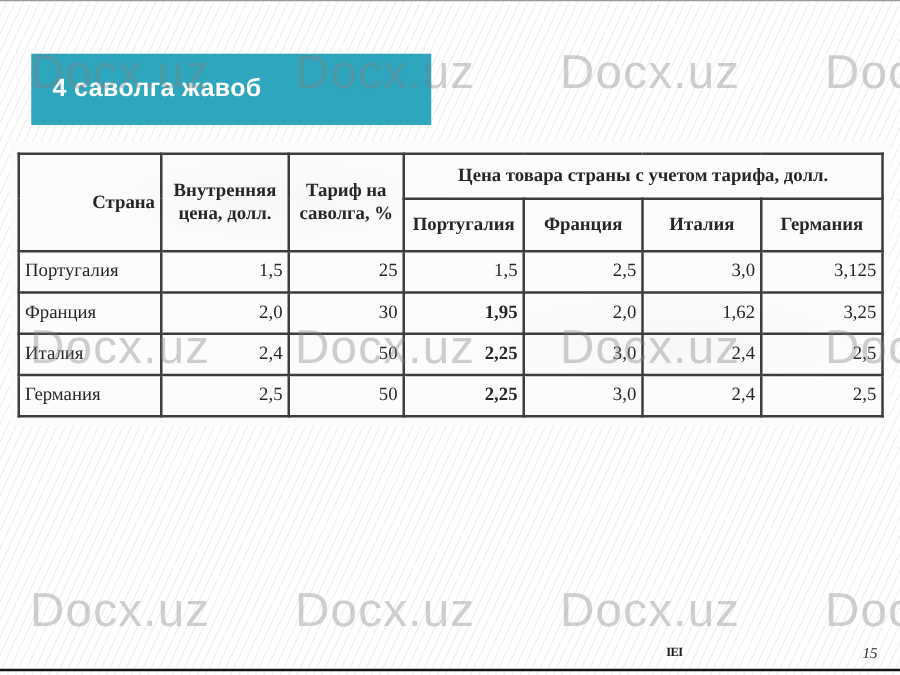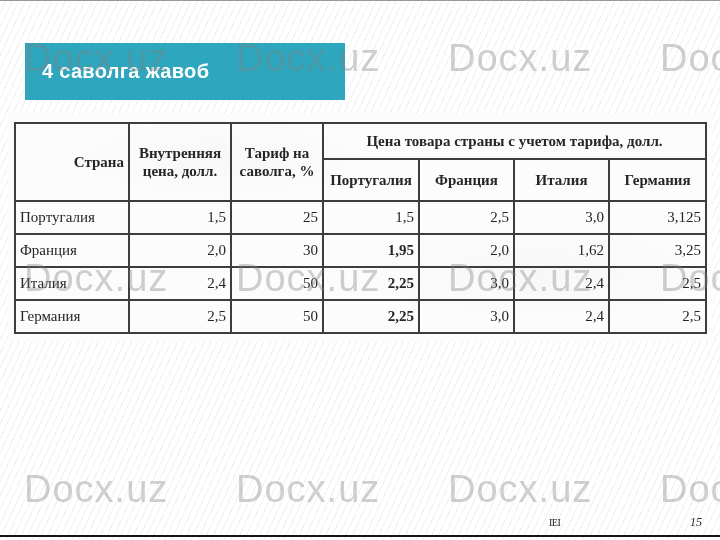--- a/index.html
+++ b/index.html
@@ -95,24 +95,23 @@
     letter-spacing: 1px;
     color: rgba(128,128,128,0.38);
     white-space: nowrap;
   }
 
   .footer-logo {
     position: absolute;
     left: 533px; top: 517px;
     font-family: "Liberation Serif", "DejaVu Serif", serif;
     font-size: 10px;
-    font-weight: normal;
+    font-weight: bold;
     letter-spacing: -0.5px;
     color: #1c1c1c;
-    margin-left: 16px;
   }
   .page-number {
     position: absolute;
     left: 690px; top: 515px;
     font-family: "Liberation Serif", "DejaVu Serif", serif;
     font-size: 12px;
     color: #2a2a2a;
     font-style: italic;
   }
   .bottom-line {

